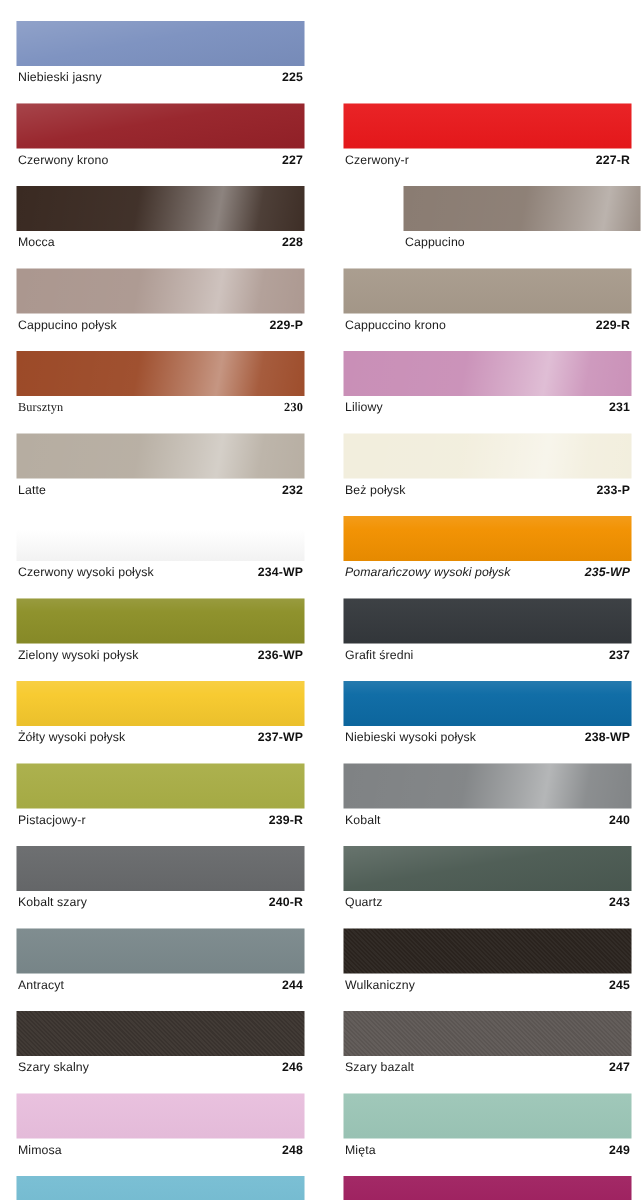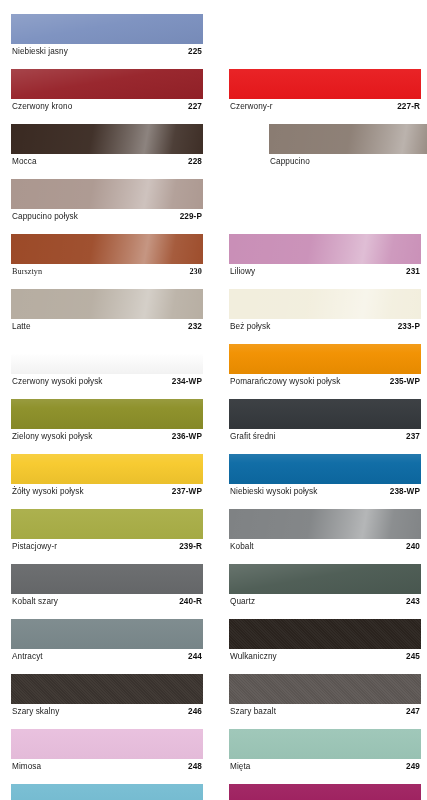--- a/index.html
+++ b/index.html
@@ -119,20 +119,29 @@
     </div>
     <div class="swatch-cell" style="left: 11px; top: 179px;">
       <div class="swatch-chip" title="Cappucino połysk" style="background: rgb(171, 151, 143);">
         <div class="swatch-gloss" style="background: linear-gradient(100deg, rgba(255,255,255,0) 0%, rgba(255,255,255,0.04) 42%, rgba(255,255,255,0.30) 62%, rgba(255,255,255,0.42) 70%, rgba(255,255,255,0.10) 84%, rgba(255,255,255,0.02) 100%);"></div>
       </div>
       <div class="swatch-label-row">
         <span class="swatch-name">Cappucino połysk</span>
         <span class="swatch-code">229-P</span>
       </div>
     </div>
+    <div class="swatch-cell" style="left: 229px; top: 179px;">
+      <div class="swatch-chip" title="Cappuccino krono" style="background: rgb(166, 153, 138);">
+        <div class="swatch-gloss" style="background: linear-gradient(180deg, rgba(255,255,255,0.05) 0%, rgba(0,0,0,0.02) 100%);"></div>
+      </div>
+      <div class="swatch-label-row">
+        <span class="swatch-name">Cappuccino krono</span>
+        <span class="swatch-code">229-R</span>
+      </div>
+    </div>
     <div class="swatch-cell" style="left: 11px; top: 234px; font-family: Liberation Serif, serif;">
       <div class="swatch-chip" title="Bursztyn" style="background: rgb(156, 74, 40);">
         <div class="swatch-gloss" style="background: linear-gradient(100deg, rgba(255,255,255,0) 0%, rgba(255,255,255,0.04) 42%, rgba(255,255,255,0.30) 62%, rgba(255,255,255,0.42) 70%, rgba(255,255,255,0.10) 84%, rgba(255,255,255,0.02) 100%);"></div>
       </div>
       <div class="swatch-label-row">
         <span class="swatch-name">Bursztyn</span>
         <span class="swatch-code">230</span>
       </div>
     </div>
     <div class="swatch-cell" style="left: 229px; top: 234px;">
@@ -164,21 +173,21 @@
     </div>
     <div class="swatch-cell" style="left: 11px; top: 344px;">
       <div class="swatch-chip" title="Czerwony wysoki połysk">
         <div class="swatch-gloss" style="background: linear-gradient(180deg, rgba(255,255,255,0.10) 0%, rgba(255,255,255,0.02) 30%, rgba(0,0,0,0.05) 100%);"></div>
       </div>
       <div class="swatch-label-row">
         <span class="swatch-name">Czerwony wysoki połysk</span>
         <span class="swatch-code">234-WP</span>
       </div>
     </div>
-    <div class="swatch-cell" style="left: 229px; top: 344px;">
+    <div class="swatch-cell" style="left: 229px; top: 344px; font-style: italic;">
       <div class="swatch-chip" title="Pomarańczowy wysoki połysk" style="background: rgb(242, 145, 0);">
         <div class="swatch-gloss" style="background: linear-gradient(180deg, rgba(255,255,255,0.10) 0%, rgba(255,255,255,0.02) 30%, rgba(0,0,0,0.05) 100%);"></div>
       </div>
       <div class="swatch-label-row">
         <span class="swatch-name">Pomarańczowy wysoki połysk</span>
         <span class="swatch-code">235-WP</span>
       </div>
     </div>
     <div class="swatch-cell" style="left: 11px; top: 399px;">
       <div class="swatch-chip" title="Zielony wysoki połysk" style="background: rgb(141, 144, 41);">

